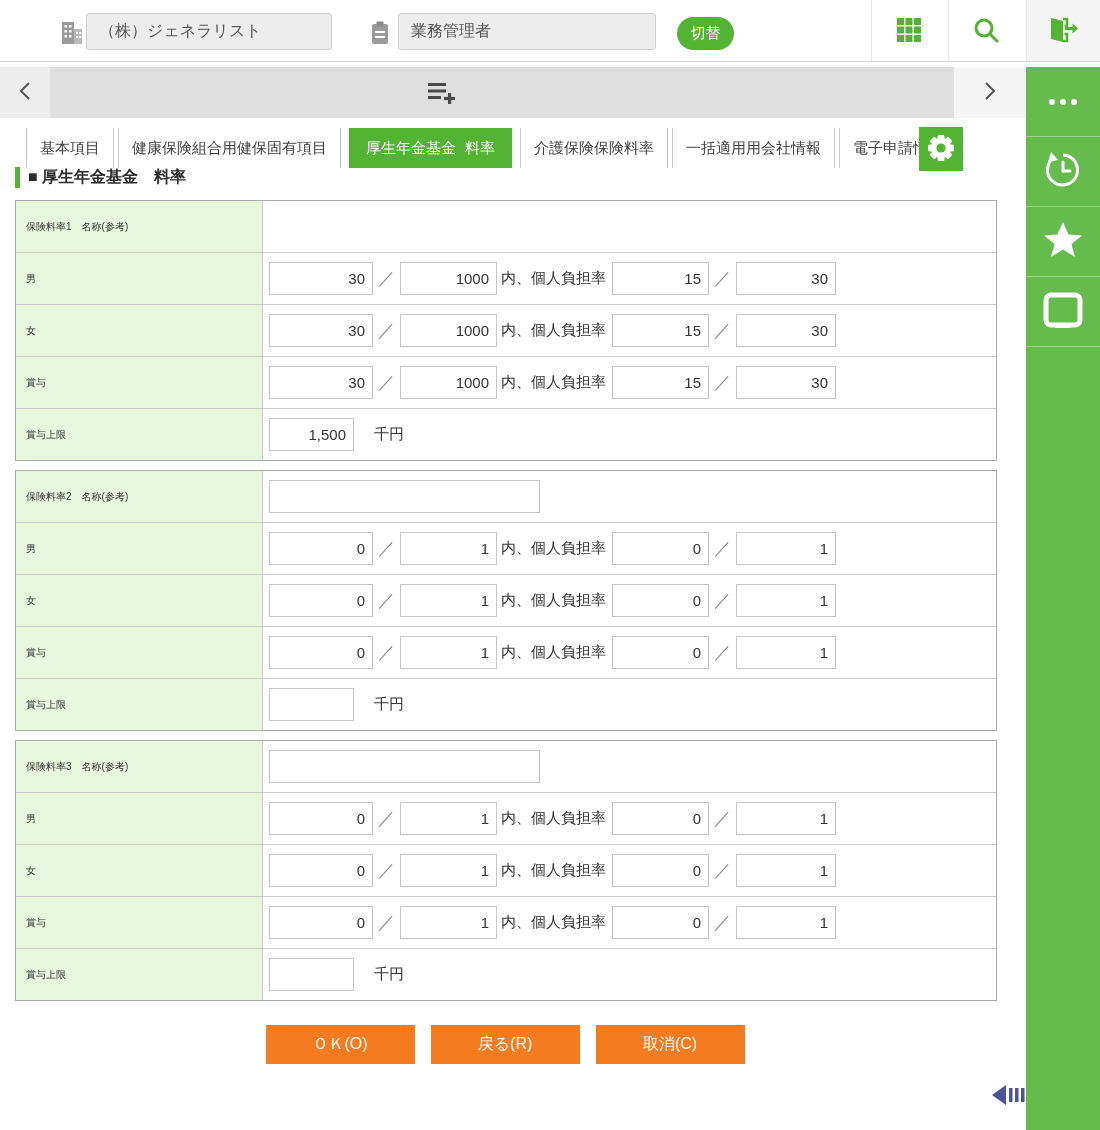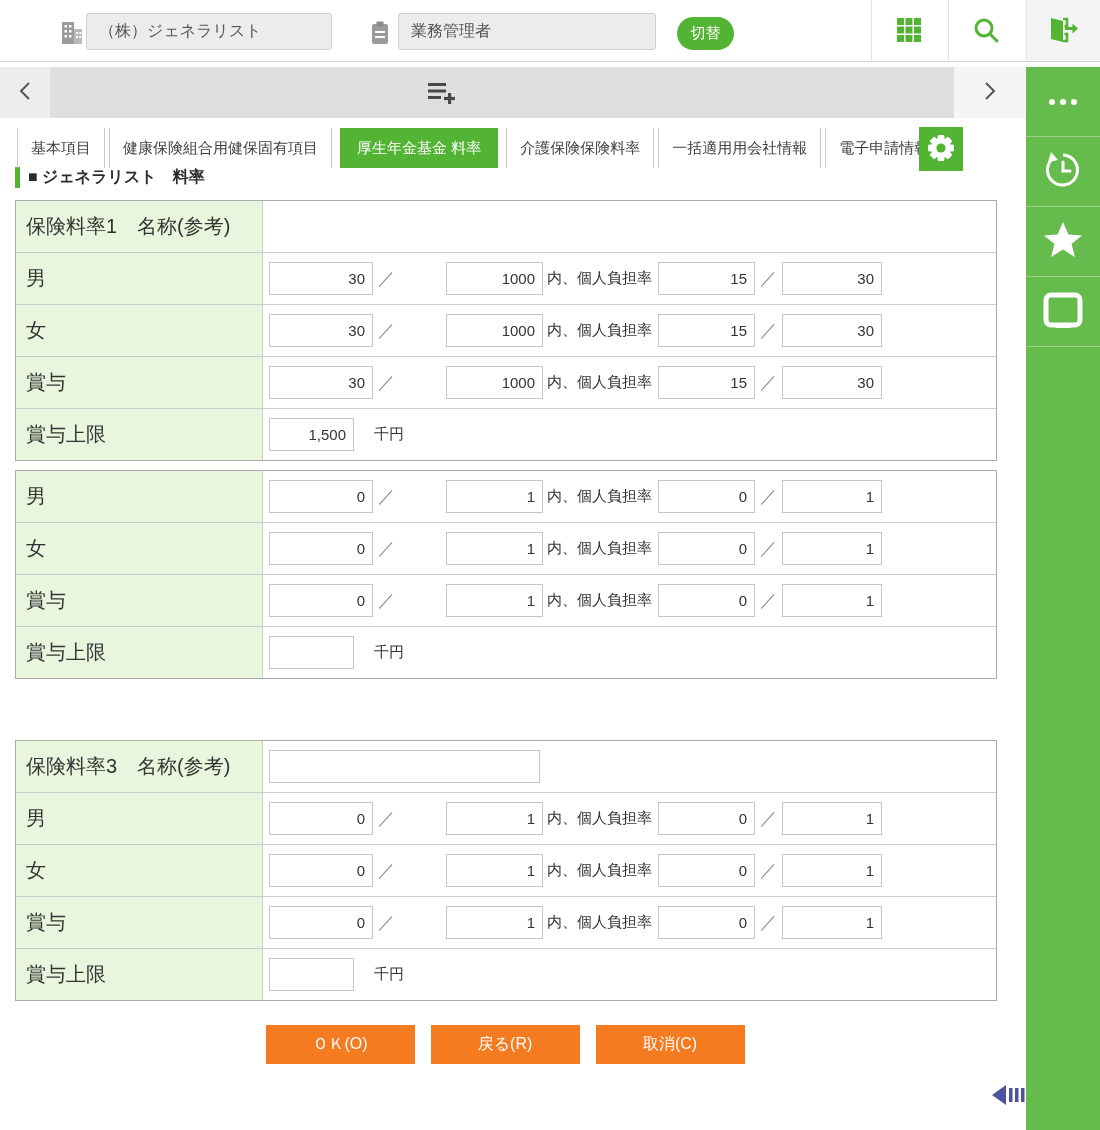--- a/index.html
+++ b/index.html
@@ -22,42 +22,42 @@
   .hbtn{position:absolute;top:14px;width:34px;height:34px;display:flex;align-items:center;justify-content:center;cursor:pointer;background:none;border:none;padding:0;}
   
   .tabstrip{position:absolute;left:0;top:67px;width:1026px;height:51px;background:#dfdfdf;}
   .ts-left{position:absolute;left:0;top:0;width:50px;height:51px;background:#ededed;display:flex;align-items:center;justify-content:center;cursor:pointer;}
   .ts-active{position:absolute;left:50px;top:0;width:355px;height:51px;background:#fafafa;display:flex;align-items:center;box-sizing:border-box;padding:0 12px;}
   .ts-title{flex:1;text-align:center;font-size:16px;color:#3c3c3c;}
   .ts-close{background:none;border:none;cursor:pointer;padding:0 2px;display:flex;align-items:center;}
   .ts-add{position:absolute;left:420px;top:11px;width:44px;height:30px;background:none;border:none;cursor:pointer;display:flex;align-items:center;justify-content:center;}
   .ts-right{position:absolute;left:954px;top:0;width:72px;height:51px;background:#f5f5f5;display:flex;align-items:center;justify-content:center;cursor:pointer;}
   
-  .formtabs{position:absolute;left:15px;top:128px;height:40px;display:flex;align-items:stretch;z-index:2;}
+  .formtabs{position:absolute;left:24px;top:128px;height:40px;display:flex;align-items:stretch;z-index:2;}
   .ftab{display:flex;align-items:center;padding:0 13px;font-size:15px;color:#3f3f3f;cursor:pointer;
         border-left:1px solid #c9c9c9;border-right:1px solid #c9c9c9;margin:0 2px;white-space:nowrap;}
-  .ftab.active{background:#53b332;color:#fff;border-left:none;border-right:none;margin:0 6px;padding:0 17px;}
+  .ftab.active{background:#53b332;color:#fff;border-left:none;border-right:none;margin:0 6px;padding:0 17px;font-family:Liberation Mono, monospace;}
   .gear-btn{position:absolute;left:919px;top:127px;width:44px;height:44px;background:#53b332;border:none;cursor:pointer;
         display:flex;align-items:center;justify-content:center;z-index:5;padding:0;}
   
   .sect-title{position:absolute;left:15px;top:165px;height:24px;display:flex;align-items:center;}
   .sect-bar{width:5px;height:21px;background:#53b332;margin-right:8px;}
   .sect-text{font-size:16px;font-weight:bold;color:#2b2b2b;}
   
   .sect{position:absolute;left:15px;width:982px;border:1px solid #ababab;background:#fff;box-sizing:border-box;}
   .s1{top:200px;} .s2{top:470px;} .s3{top:740px;}
   .trow{display:flex;height:51px;border-top:1px solid #cccccc;}
   .trow:first-child{border-top:none;}
   .tlabel{width:247px;background:#e9f6de;border-right:1px solid #cccccc;display:flex;align-items:center;
-        padding-left:10px;font-size:20px;color:#333;box-sizing:border-box;}
+        padding-left:10px;font-size:10px;color:#333;box-sizing:border-box;}
   .tvalue{flex:1;display:flex;align-items:center;padding-left:6px;font-size:15px;color:#333;}
   input.field{height:33px;border:1px solid #c6c6c6;background:#fff;font-family:inherit;font-size:15px;color:#333;box-sizing:border-box;}
   .name-input{width:271px;padding:0 7px;}
   .num{text-align:right;padding:0 7px;}
-  .w1{width:104px;} .w2{width:97px;margin-left:46px;} .w3{width:97px;} .w4{width:100px;}
+  .w1{width:104px;} .w2{width:97px;} .w3{width:97px;} .w4{width:100px;}
   .cap-input{width:85px;text-align:right;padding:0 7px;}
   .slash{color:#8a8a8a;font-size:17px;margin:0 5px;}
   .mid{margin:0 6px 0 4px;}
   .unit{margin-left:20px;}
   
   .btnrow{position:absolute;left:15px;top:1025px;width:980px;display:flex;justify-content:center;gap:16px;}
   .obtn{width:149px;height:39px;background:#f57b20;border:none;color:#fff;font-size:16px;font-family:inherit;cursor:pointer;}
   
   .collapse-arrow{position:absolute;left:992px;top:1082px;z-index:1;background:none;border:none;cursor:pointer;padding:0;}
   
@@ -197,21 +197,21 @@
           </g>
           <circle cx="16" cy="16" r="10"></circle>
         </g>
         <circle cx="16" cy="16" r="4.6" fill="#53b332"></circle>
       </svg>
   </span>
 </button>
 
 <div class="sect-title">
   <div class="sect-bar"></div>
-  <span class="sect-text">■ ジェネラリスト　料率</span>
+  <span class="sect-text">■ 厚生年金基金　料率</span>
 </div>
 
 <div class="sect s1">
   <div class="trow">
     <div class="tlabel">保険料率1　名称(参考)</div>
   </div>
   <div class="trow">
     <div class="tlabel">男</div>
     <div class="tvalue">
       <input class="field num w1" value="30" style="">
@@ -250,20 +250,26 @@
   <div class="trow">
     <div class="tlabel">賞与上限</div>
     <div class="tvalue">
       <input class="field cap-input" value="1,500" style="">
       <span class="unit">千円</span>
     </div>
   </div>
 </div>
 
 <div class="sect s2">
+  <div class="trow">
+    <div class="tlabel">保険料率2　名称(参考)</div>
+    <div class="tvalue">
+        <input class="field name-input" value="" style="">
+      </div>
+  </div>
   <div class="trow">
     <div class="tlabel">男</div>
     <div class="tvalue">
       <input class="field num w1" value="0" style="">
       <span class="slash">／</span>
       <input class="field num w2" value="1" style="">
       <span class="mid">内、個人負担率</span>
       <input class="field num w3" value="0" style="">
       <span class="slash">／</span>
       <input class="field num w4" value="1" style="">

